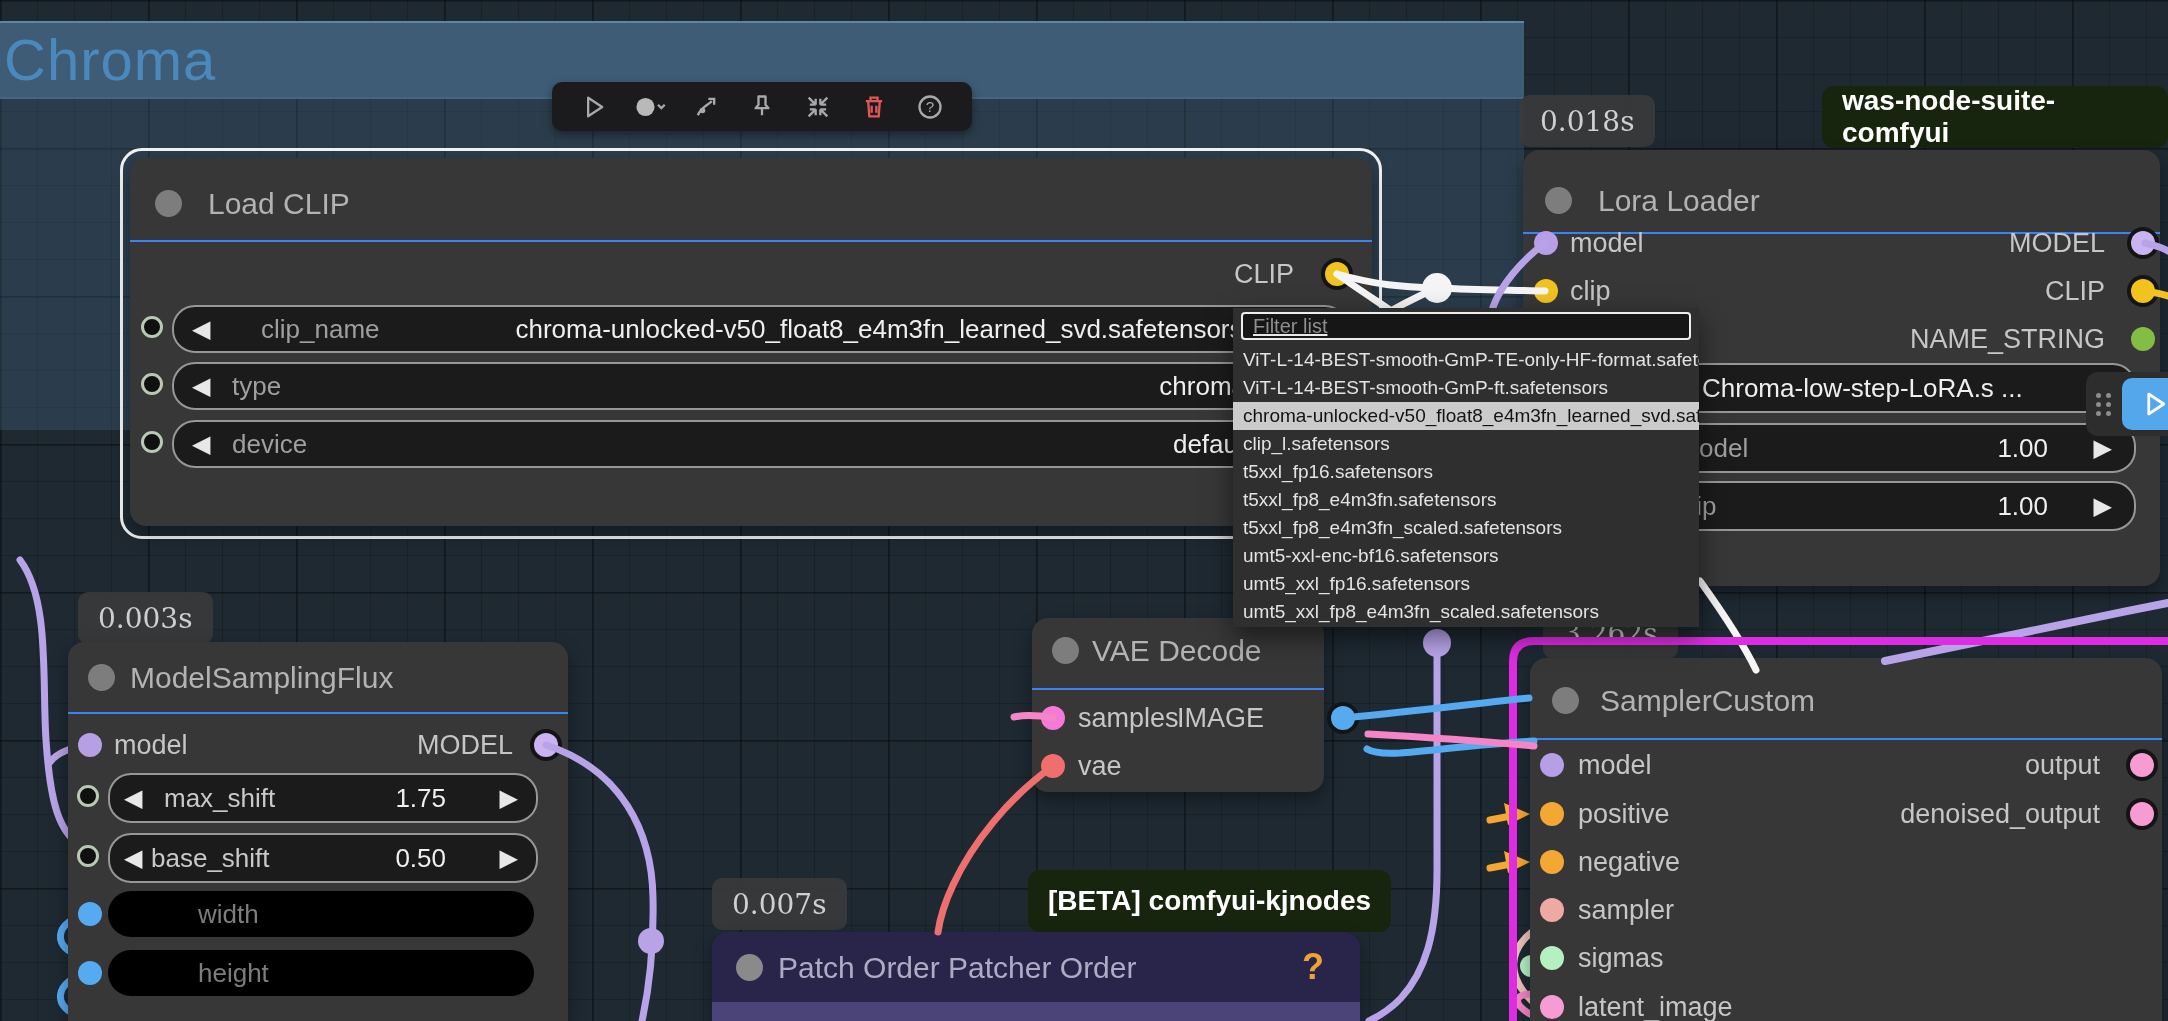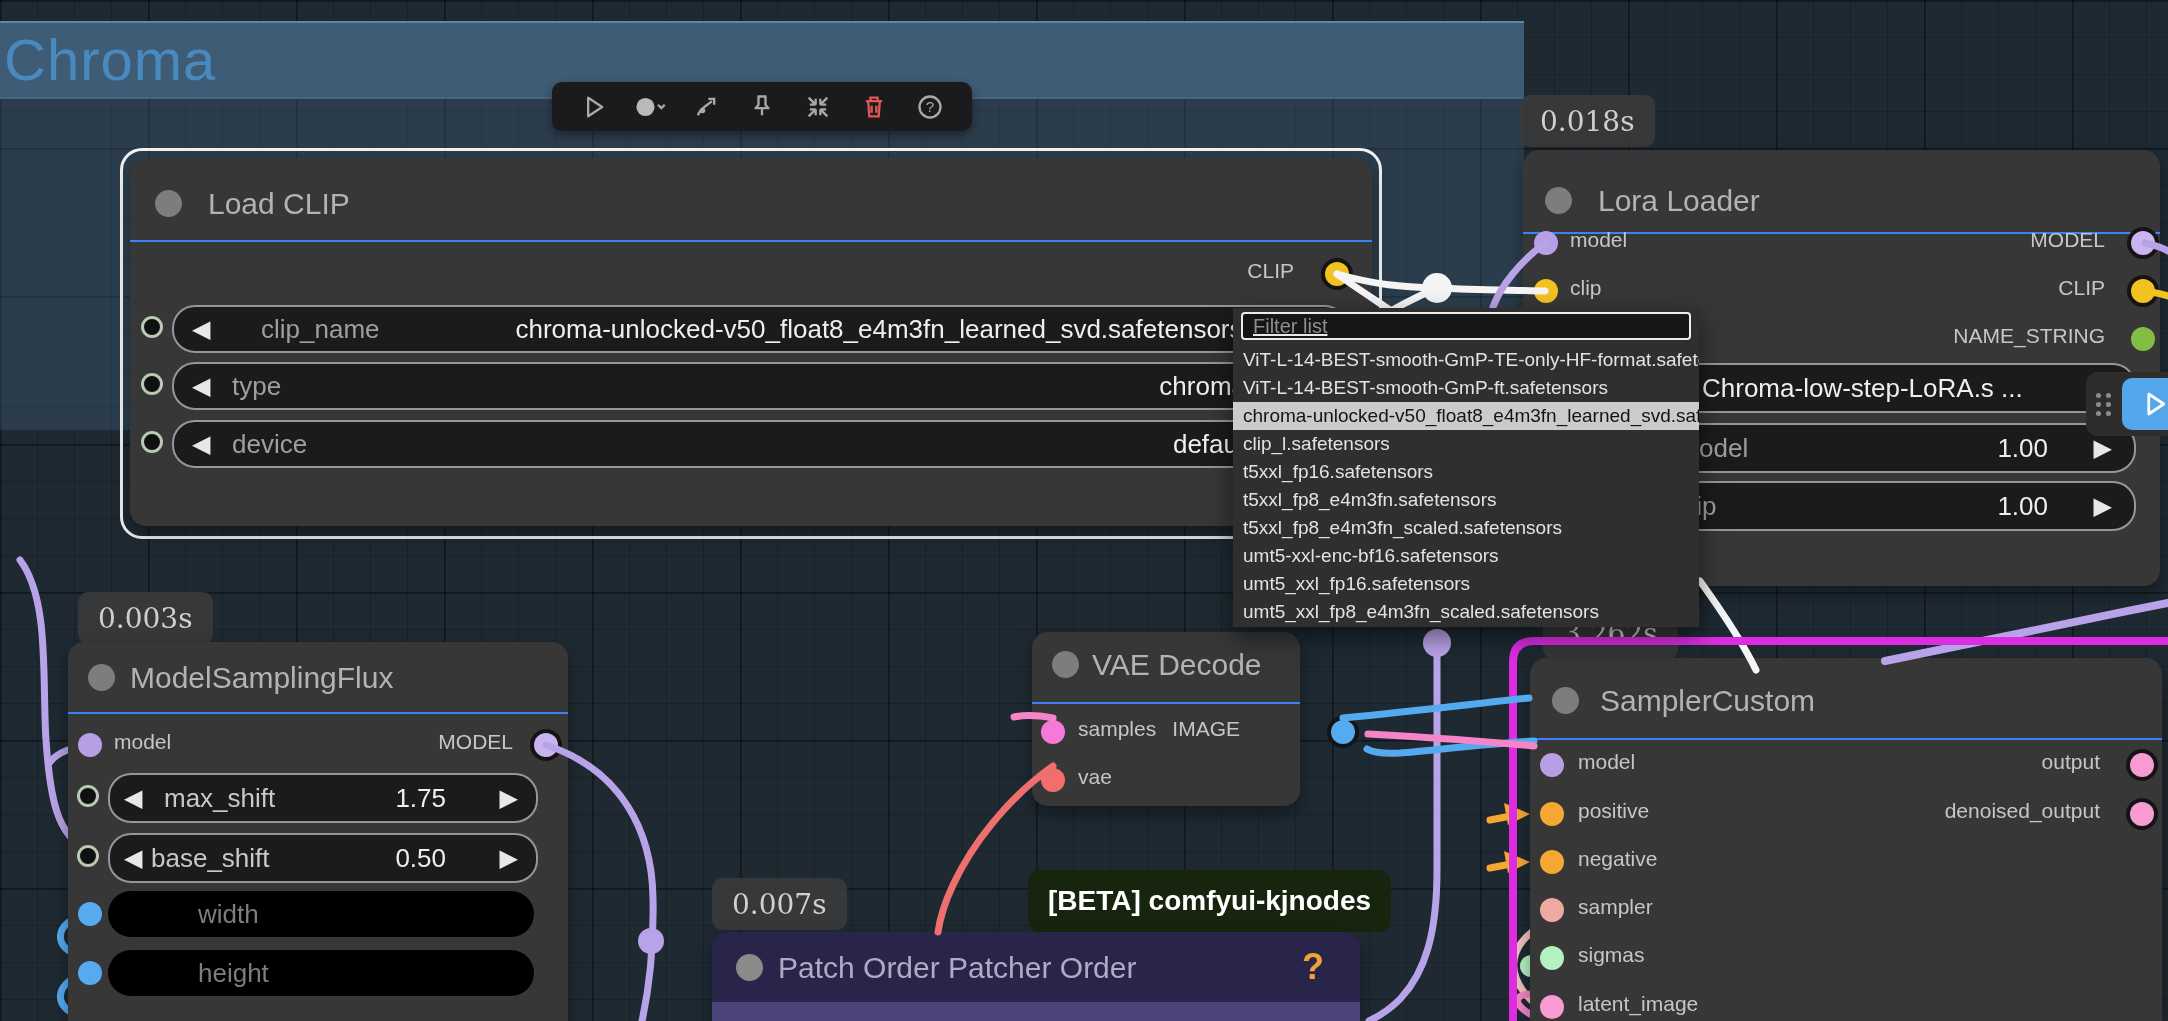--- a/index.html
+++ b/index.html
@@ -25,21 +25,21 @@
   .pack-badge{background:#17250f;border-radius:12px;color:#ffffff;font-weight:bold;font-size:28px;
     display:flex;align-items:center;justify-content:center;padding:0 20px;z-index:2;}
   
   svg.wires{position:absolute;left:0;top:0;z-index:3;pointer-events:none;}
   svg.wires-over{z-index:6;}
   
   .node{position:absolute;background:#373737;border-radius:16px;z-index:5;box-shadow:0 8px 18px rgba(0,0,0,0.35);}
   .node-header{position:absolute;left:0;top:0;right:0;height:82px;border-bottom:2px solid #3b82f6;padding-left:27px;}
   .node-title{position:absolute;font-size:30px;color:#b3b3b3;white-space:nowrap;}
   .collapse-dot{position:absolute;width:27px;height:27px;border-radius:50%;background:#7d7d7d;}
-  .slot-label{position:absolute;font-size:21px;color:#c6c6c6;white-space:nowrap;}
+  .slot-label{position:absolute;font-size:27px;color:#c6c6c6;white-space:nowrap;}
   .slot-label.right{text-align:right;}
   .dot{position:absolute;width:24px;height:24px;border-radius:50%;}
   .dot.ring{box-shadow:0 0 0 4px #141414;}
   .widget{position:absolute;background:#1b1b1b;border:2px solid #979797;border-radius:23px;}
   .widget.muted{background:#000000;border:none;}
   .w-arrow{position:absolute;top:50%;transform:translateY(-50%);font-size:24px;color:#e8e8e8;line-height:1;}
   .w-label{position:absolute;top:50%;transform:translateY(-50%);font-size:26px;color:#9f9f9f;white-space:nowrap;}
   .w-value{position:absolute;top:50%;transform:translateY(-50%);font-size:26px;color:#efefef;white-space:nowrap;}
   .in-ring{position:absolute;width:16px;height:16px;border-radius:50%;background:#101010;border:3px solid #b9c9b4;}
   .sel-outline{position:absolute;border:3px solid #f2f2f2;border-radius:22px;z-index:4;}
@@ -69,20 +69,23 @@
 <body>
 
 <div id="canvas">
 
   <div class="abs group-header"></div>
   <div class="abs group-body"></div>
   <div class="abs group-title">Chroma</div>
 
   <div class="abs time-badge" style="left:1520px;top:95px;height:52px;">
       <span>0.018s</span>
+    </div>
+  <div class="abs pack-badge" style="left:1822px;top:86px;height:62px;">
+      <span>was-node-suite-comfyui</span>
     </div>
   <div class="abs time-badge" style="left:78px;top:592px;height:52px;">
       <span>0.003s</span>
     </div>
   <div class="abs time-badge" style="left:712px;top:878px;height:52px;">
       <span>0.007s</span>
     </div>
   <div class="abs pack-badge" style="left:1028px;top:870px;height:62px;">
       <span>[BETA] comfyui-kjnodes</span>
     </div>
@@ -200,21 +203,21 @@
     <div class="dot" style="left: 10px; top: 260px; background-color: rgb(86, 170, 240);"></div>
     <div class="widget muted" style="left:40px;top:249px;width:426px;height:46px;">
       <span class="w-label" style="left:90px;color:#7d7d7d;">width</span>
     </div>
     <div class="dot" style="left: 10px; top: 319px; background-color: rgb(86, 170, 240);"></div>
     <div class="widget muted" style="left:40px;top:308px;width:426px;height:46px;">
       <span class="w-label" style="left:90px;color:#7d7d7d;">height</span>
     </div>
   </div>
 
-  <div class="node" style="left:1032px;top:632px;width:268px;height:174px;">
+  <div class="node" style="left:1032px;top:618px;width:292px;height:174px;">
     <div class="node-header" style="height:70px;">
       <div class="collapse-dot" style="left:20px;top:19px;"></div>
       <div class="node-title" style="left:60px;top:16px;">VAE Decode</div>
     </div>
     <div class="dot" style="left: 9px; top: 88px; background-color: rgb(246, 120, 216);"></div>
     <div class="slot-label" style="left:46px;top:85px;">samples</div>
     <div class="slot-label right" style="right:60px;top:85px;">IMAGE</div>
     <div class="dot ring" style="left: 299px; top: 88px; background-color: rgb(86, 170, 240);"></div>
     <div class="dot" style="left: 9px; top: 136px; background-color: rgb(242, 110, 110);"></div>
     <div class="slot-label" style="left:46px;top:133px;">vae</div>

